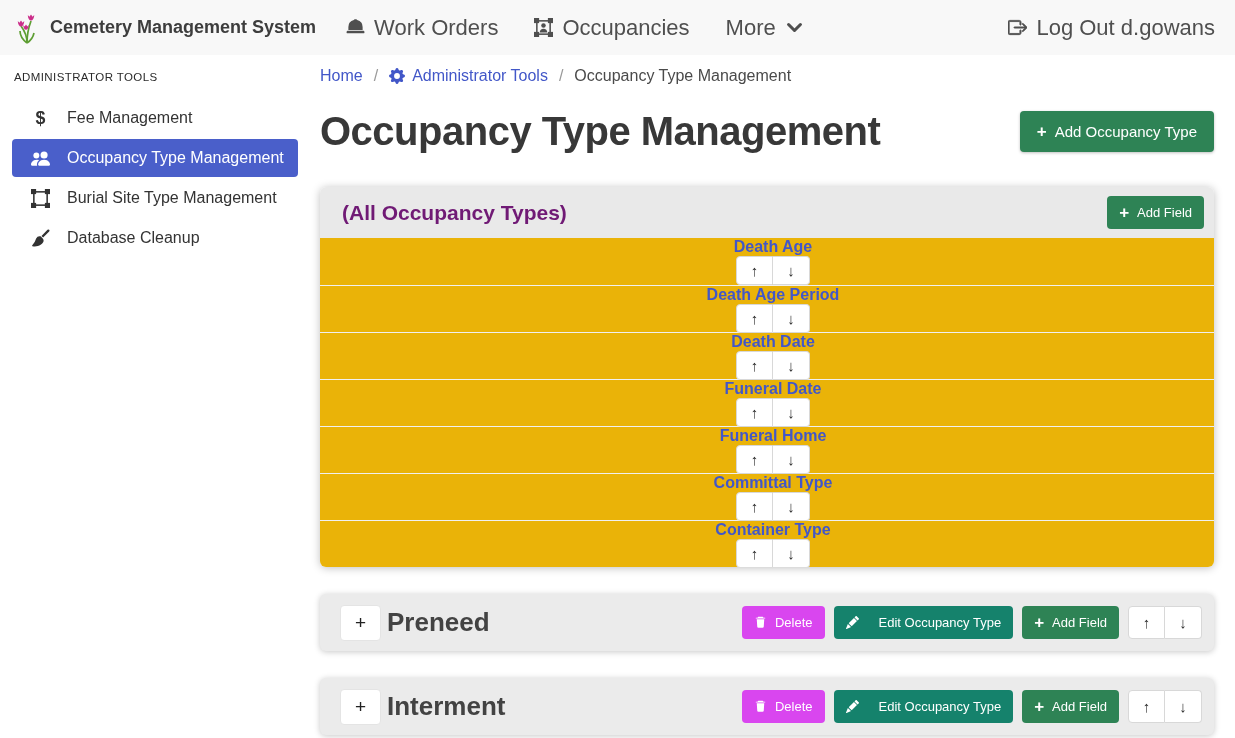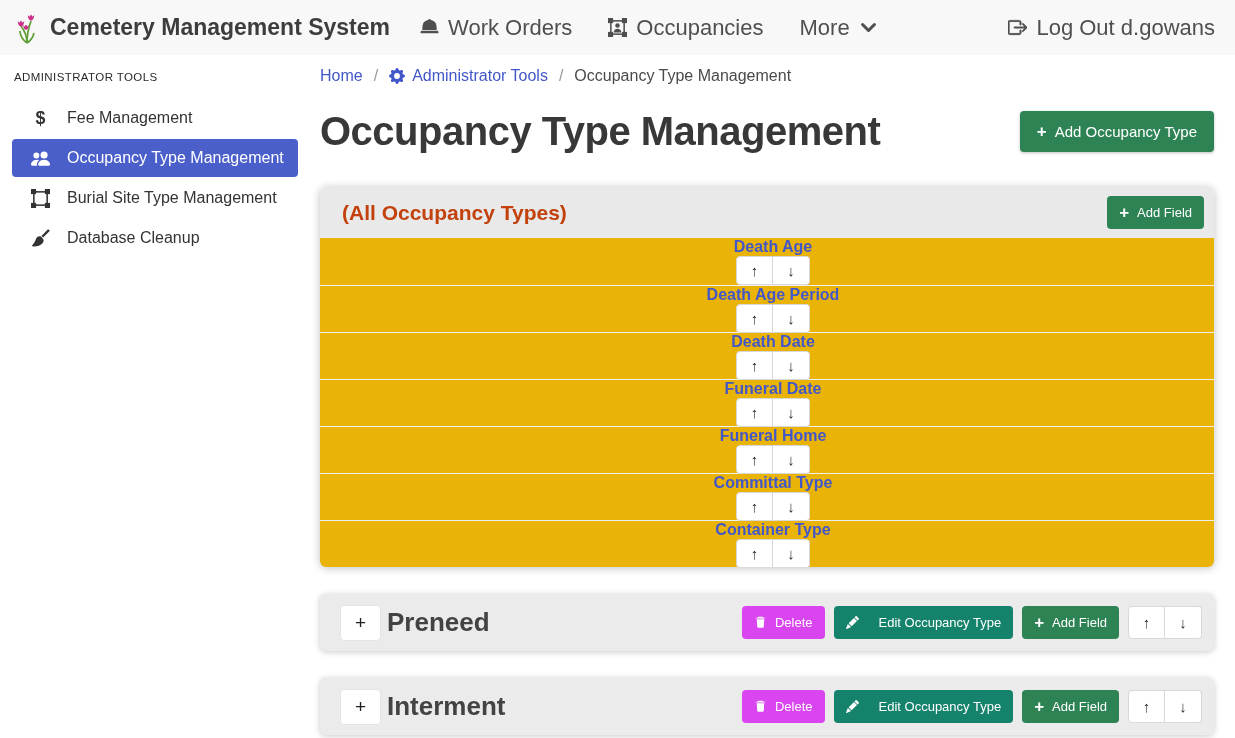--- a/index.html
+++ b/index.html
@@ -10,21 +10,21 @@
   }
   .icon { display:inline-flex; align-items:center; justify-content:center; }
   .icon svg { display:block; }
 
   
   .navbar {
     height:55px; background:#f8f8f8; display:flex; align-items:center;
     padding:0 20px 0 14px;
   }
   .brand { display:flex; align-items:center; gap:10px; margin-right:30px; cursor:pointer; }
-  .brand-text { font-size:23px; font-weight:bold; color:#3d3d3d; }
+  .brand-text { font-size:18px; font-weight:bold; color:#3d3d3d; }
   .nav-links { display:flex; align-items:center; gap:36px; }
   .nav-link {
     display:flex; align-items:center; gap:9px; font-size:22px; color:#4f4f4f;
     text-decoration:none; cursor:pointer;
   }
   .nav-link .icon svg { width:19px; height:19px; }
   .nav-right { margin-left:auto; }
 
   
   .sidebar { position:absolute; top:55px; left:0; width:310px; }
@@ -65,21 +65,21 @@
 
   
   .card {
     margin-top:30px; border-radius:6px; background:#fff; overflow:hidden;
     box-shadow:0 1px 8px rgba(0,0,0,.25);
   }
   .card-header {
     background:#e9e9e9; display:flex; align-items:center; justify-content:space-between;
     padding:9px 10px 9px 22px;
   }
-  .card-title { font-size:21px; font-weight:600; color:#c2410c; }
+  .card-title { font-size:21px; font-weight:600; color:#701a75; }
   .field-row {
     display:flex; align-items:center; justify-content:space-between;
     height:47px; padding:0 10px 0 22px; border-top:1px solid #f0f0f0; background:#eab308;flex-direction:column;
   }
   .field-row:first-child { border-top:none; }
   .field-link { color:#4257c8; font-weight:bold; font-size:16px; text-decoration:none; cursor:pointer; }
 
   .arrow-group { display:inline-flex; }
   .arrow-btn {
     width:37px; height:29px; background:#fff; border:1px solid #d8d8d8; color:#2f2f2f;

